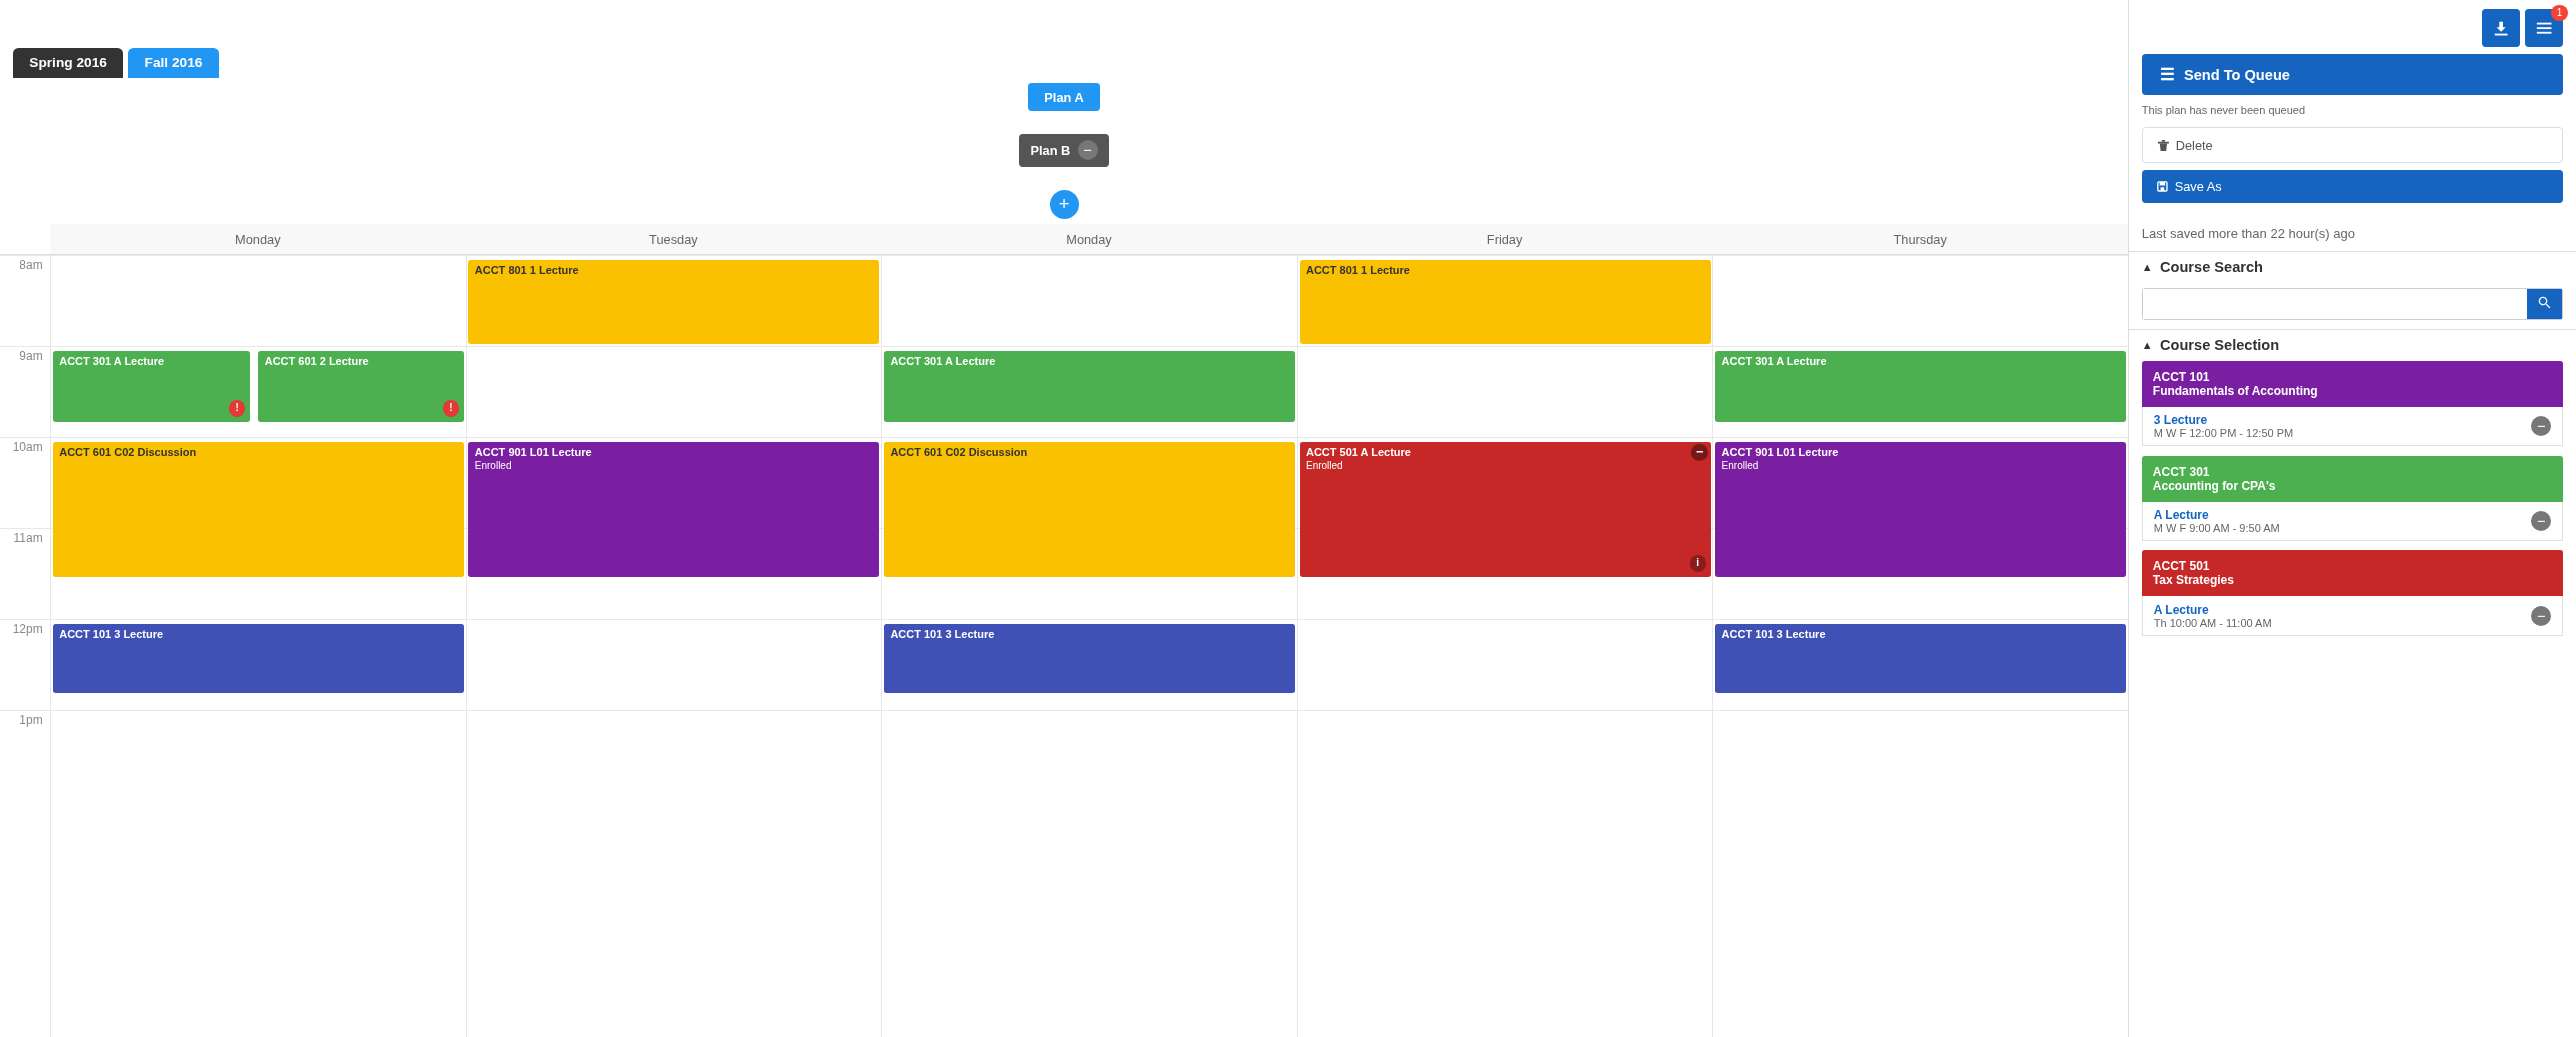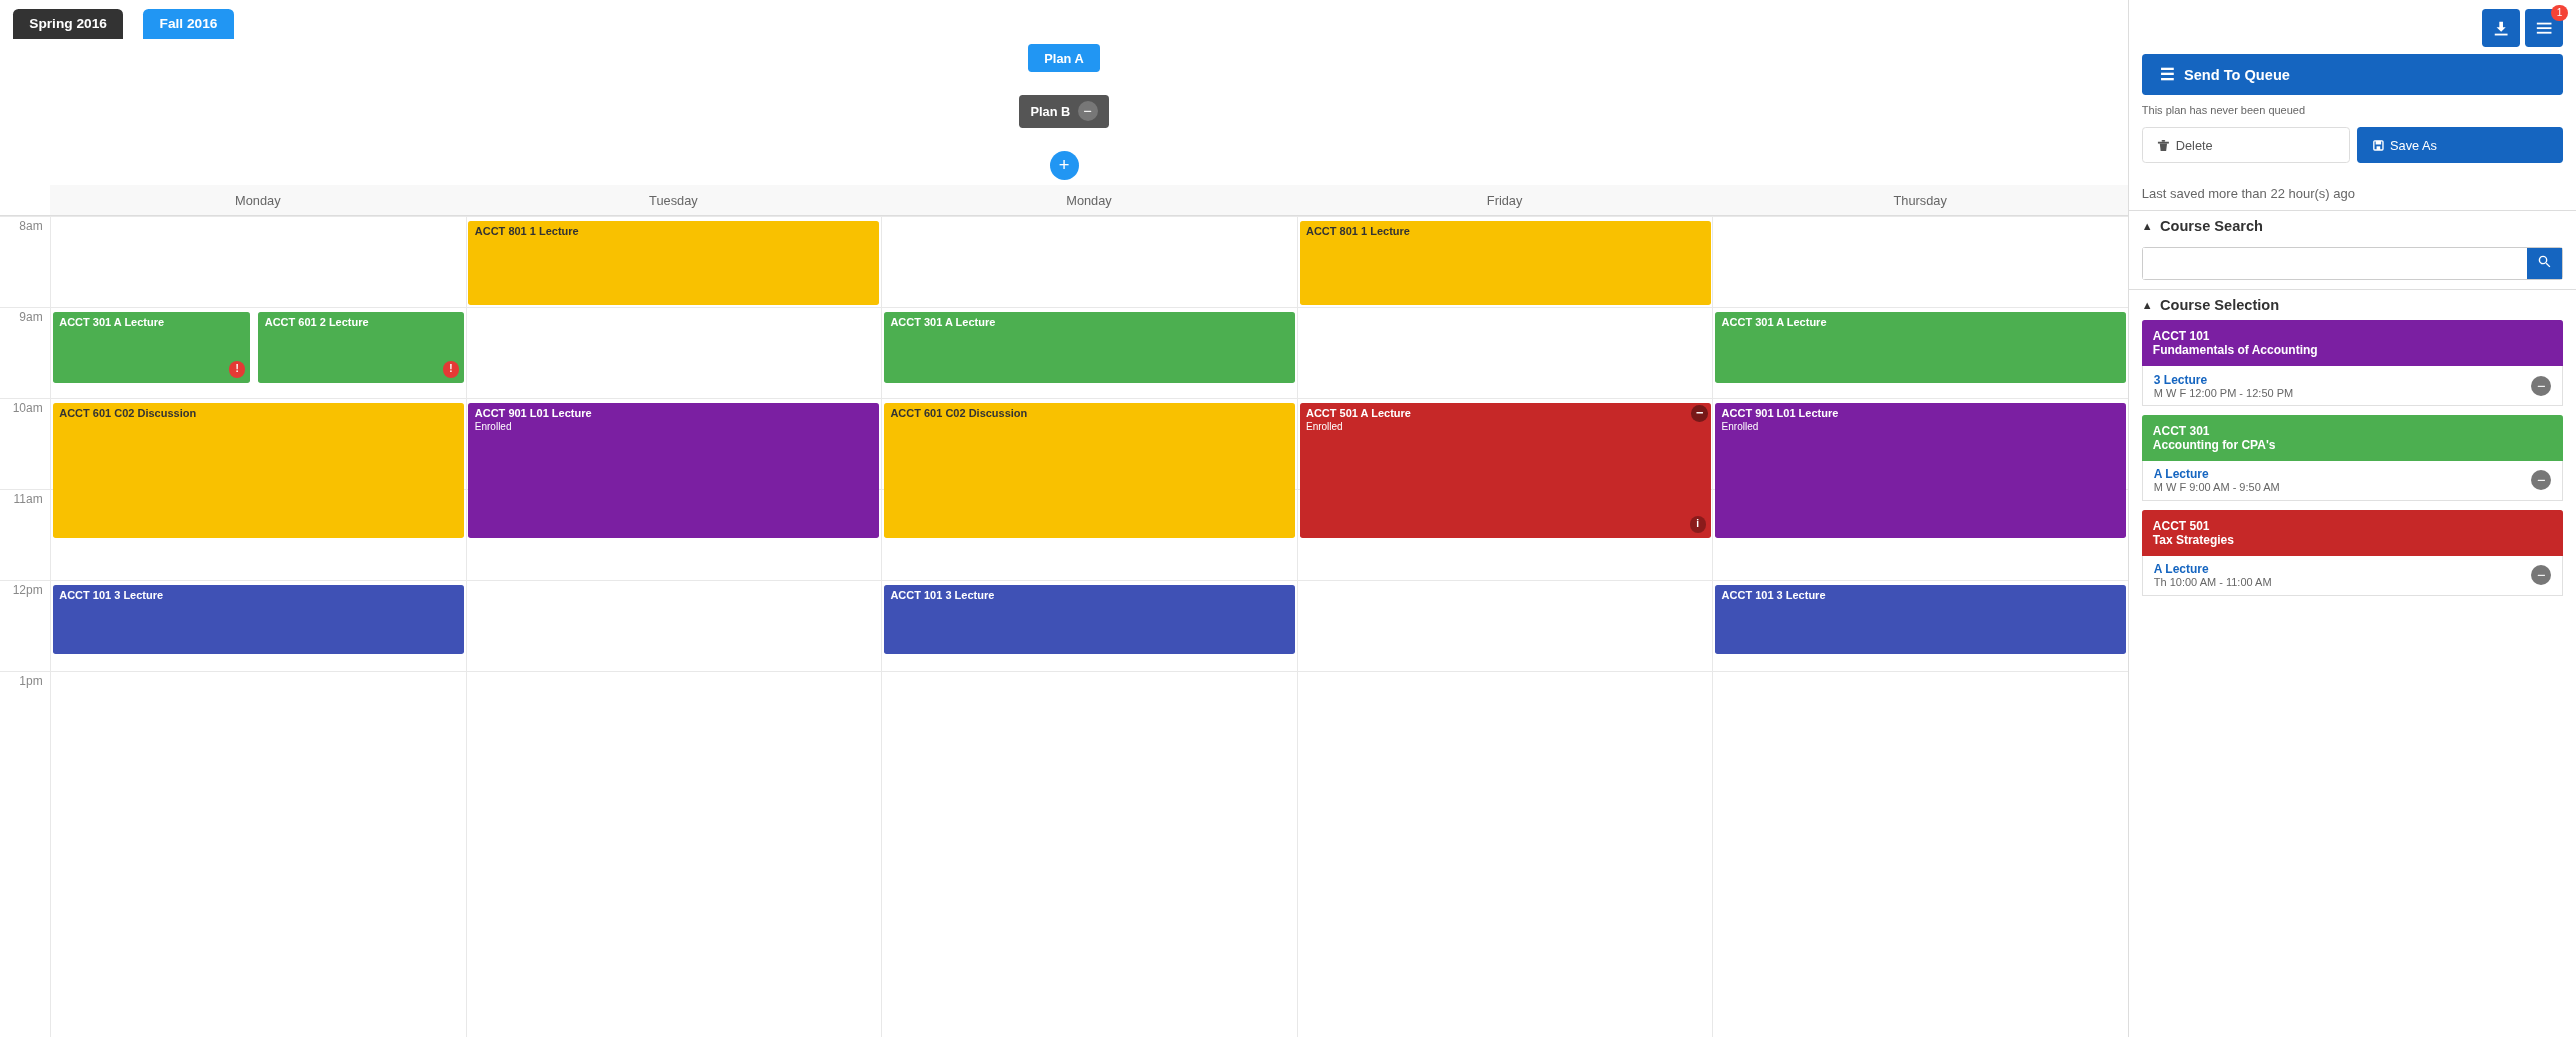--- a/index.html
+++ b/index.html
@@ -4,21 +4,21 @@
   <style>
     * { box-sizing: border-box; margin: 0; padding: 0; }
     body { font-family: Arial, sans-serif; background: #fff; font-size: 12px; overflow: hidden; }
 
     .app-container { display: flex; width: 2576px; height: 1037px; }
 
     
     .main-area { flex: 1; display: flex; flex-direction: column; }
 
     
-    .semester-tabs { display: flex; align-items: center; padding: 9.1px 12.8px 0; gap: 16px; }
+    .semester-tabs { display: flex; align-items: center; padding: 9.1px 12.8px 0; gap: 1px; margin-top: 39px; }
     .tab-spring { background: #333; color: #fff; padding: 7.3px 16.5px; border-radius: 5.5px 5.5px 0 0; font-size: 13.7px; font-weight: bold; cursor: pointer; }
     .tab-fall { background: #2196F3; color: #fff; padding: 7.3px 16.5px; border-radius: 5.5px 5.5px 0 0; font-size: 13.7px; font-weight: bold; cursor: pointer; margin-left: 3.7px; }
 
     
     .plan-tabs { display: flex; align-items: center; padding: 5.5px 12.8px 0; gap: 23px; flex-direction: column; }
     .plan-a { background: #2196F3; color: #fff; padding: 6.4px 16.5px; border-radius: 3.7px; font-size: 12.8px; font-weight: bold; cursor: pointer; }
     .plan-b { background: #555; color: #fff; padding: 6.4px 11px; border-radius: 3.7px; font-size: 12.8px; font-weight: bold; cursor: pointer; display: flex; align-items: center; gap: 7.3px; }
     .plan-b-minus { background: #777; border: none; color: #fff; width: 20px; height: 20px; border-radius: 50%; font-size: 14.6px; cursor: pointer; display: flex; align-items: center; justify-content: center; }
     .plan-add { background: #2196F3; border: none; color: #fff; width: 29px; height: 29px; border-radius: 50%; font-size: 18.3px; cursor: pointer; display: flex; align-items: center; justify-content: center; }
 
@@ -69,21 +69,21 @@
 
     .top-buttons { display: flex; justify-content: flex-end; gap: 5.5px; }
     .download-btn { background: #1565C0; color: #fff; border: none; width: 38px; height: 38px; border-radius: 3.7px; font-size: 16.5px; cursor: pointer; display: flex; align-items: center; justify-content: center; }
     .list-btn { background: #1565C0; color: #fff; border: none; width: 38px; height: 38px; border-radius: 3.7px; font-size: 14.6px; cursor: pointer; display: flex; align-items: center; justify-content: center; position: relative; }
     .badge { position: absolute; top: -4.6px; right: -4.6px; background: #F44336; color: #fff; border-radius: 50%; width: 16.5px; height: 16.5px; font-size: 10px; display: flex; align-items: center; justify-content: center; }
 
     .send-queue-btn { background: #1565C0; color: #fff; border: none; padding: 11px 18.3px; border-radius: 3.7px; font-size: 14.6px; font-weight: bold; cursor: pointer; display: flex; align-items: center; gap: 9.1px; width: 100%; }
     .send-queue-icon { font-size: 16.5px; }
     .queue-note { font-size: 11px; color: #666; margin-top: 1.8px; }
 
-    .action-row { display: flex; gap: 7.3px; margin-top: 3.7px; }
+    .action-row { display: flex; gap: 7.3px; margin-top: 3.7px; flex-direction: column; }
     .delete-btn { background: #fff; border: 0.9px solid #ddd; color: #555; padding: 9.1px 14.6px; border-radius: 3.7px; font-size: 12.8px; cursor: pointer; display: flex; align-items: center; gap: 5.5px; flex: 1; }
     .save-as-btn { background: #1565C0; color: #fff; border: none; padding: 9.1px 14.6px; border-radius: 3.7px; font-size: 12.8px; cursor: pointer; display: flex; align-items: center; gap: 5.5px; flex: 1; }
     .save-note { font-size: 13px; color: #666; margin-top: 16px; }
 
     .section-header { display: flex; align-items: center; gap: 7.3px; padding: 7.3px 12.8px; border-top: 0.9px solid #ddd; }
     .section-arrow { font-size: 11px; color: #333; }
     .section-title { font-size: 14.6px; font-weight: bold; color: #333; }
 
     
     .search-area { padding: 5.5px 12.8px 9.1px; }

